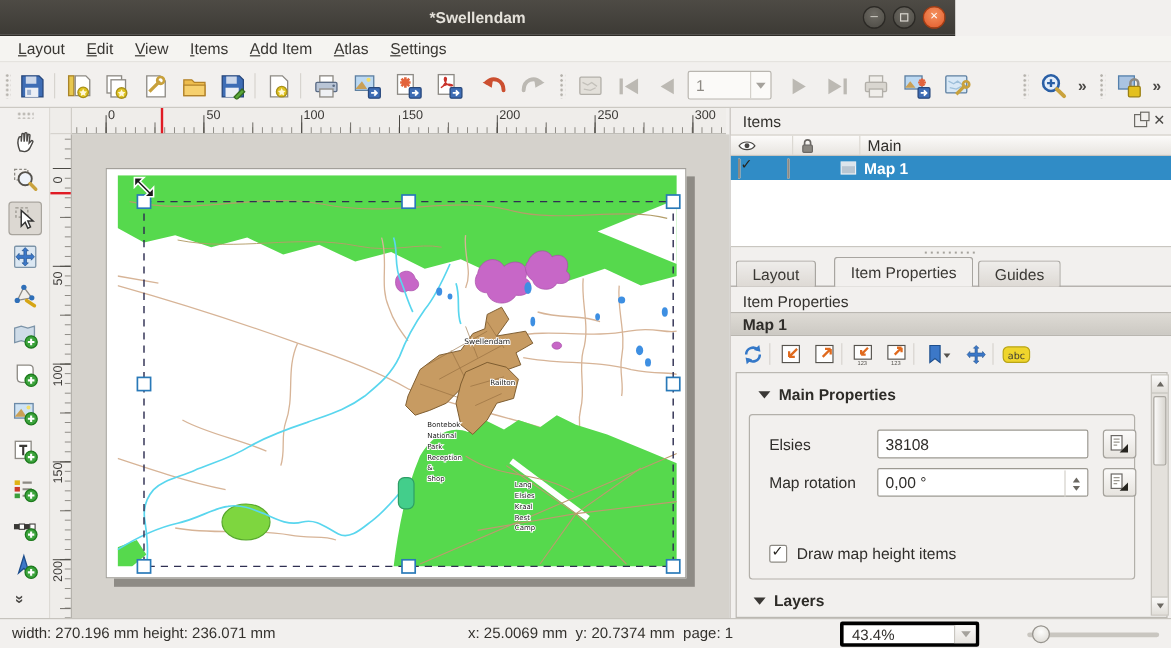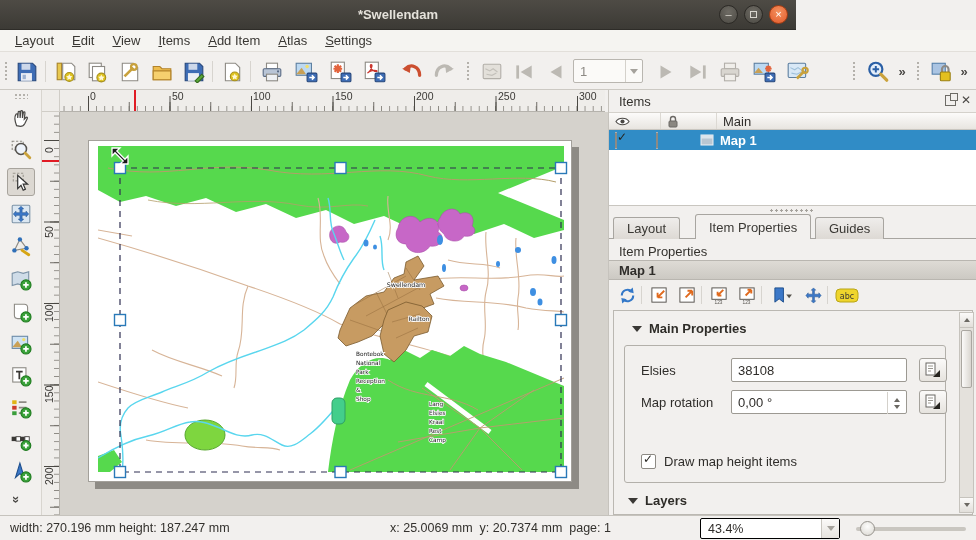--- a/index.html
+++ b/index.html
@@ -114,21 +114,21 @@
   .sidebtn { position:absolute; width:28px; height:24px; background:linear-gradient(#fbfaf9,#e6e3de); border:1px solid #a5a29c; border-radius:3px;
     display:flex; align-items:center; justify-content:center; }
   .checkrow { position:absolute; left:16px; display:flex; align-items:center; gap:8px; }
   .scrollbar { position:absolute; right:2px; top:222px; width:15px; height:201px; background:#e4e1dc; border:1px solid #c6c3bd; }
   .sbtn { position:absolute; left:0; width:13px; height:15px; background:linear-gradient(#fbfaf9,#e2dfda); border-bottom:1px solid #c6c3bd; display:flex; align-items:center; justify-content:center; }
   .sthumb { position:absolute; left:1px; top:17px; width:11px; height:58px; background:linear-gradient(90deg,#fbfaf9,#d9d6d0); border:1px solid #aaa7a1; border-radius:2px; }
 
   
   .statusbar { position:absolute; left:0; top:515px; width:976px; height:25px; background:#f2f0ee; border-top:1px solid #c6c3bd;
     font-size:12.5px; color:#33312d; }
-  .zoom-combo { position:absolute; left:700px; top:2px; width:140px; height:21px; background:#fff; border:1px solid #000000; border-radius:2px; display:flex; }
+  .zoom-combo { position:absolute; left:700px; top:2px; width:116px; height:21px; background:#fff; border:3px solid #000000; border-radius:2px; display:flex; }
   .zoom-combo input { flex:1; min-width:0; border:none; background:transparent; font-size:12.5px; padding-left:7px; font-family:inherit; color:#2f2d2a; }
   .zoom-combo .arrowbox { width:18px; border-left:1px solid #c9c6c0; background:linear-gradient(#fbfaf9,#e6e3de); display:flex; align-items:center; justify-content:center; }
   .slider { position:absolute; left:856px; top:11px; width:110px; height:4px; background:#c9c6c0; border-radius:2px; }
   .slider .handle { position:absolute; left:4px; top:-6px; width:15px; height:15px; border-radius:50%;
     background:radial-gradient(circle at 50% 35%, #fdfdfc, #dad7d1); border:1px solid #96938d; }
 </style>
 </head>
 <body>
 
 <div class="window">
@@ -747,21 +747,21 @@
           <span class="tri-up-s"></span>
         </div>
       <div class="sthumb"></div>
       <div class="sbtn" style="bottom:0; border-top:1px solid #c6c3bd; border-bottom:none">
           <span class="tri-dn-s"></span>
         </div>
     </div>
   </div>
 
   <div class="statusbar">
-    <span style="position:absolute; left:10px; top:5px">width: 270.196 mm height: 187.247 mm</span>
+    <span style="position:absolute; left:10px; top:5px">width: 270.196 mm height: 236.071 mm</span>
     <span style="position:absolute; left:390px; top:5px; white-space:pre">x: 25.0069 mm  y: 20.7374 mm  page: 1</span>
     <div class="zoom-combo">
       <input value="43.4%" style="">
       <div class="arrowbox">
           <span class="caret-down"></span>
         </div>
     </div>
     <div class="slider">
       <div class="handle"></div>
     </div>

